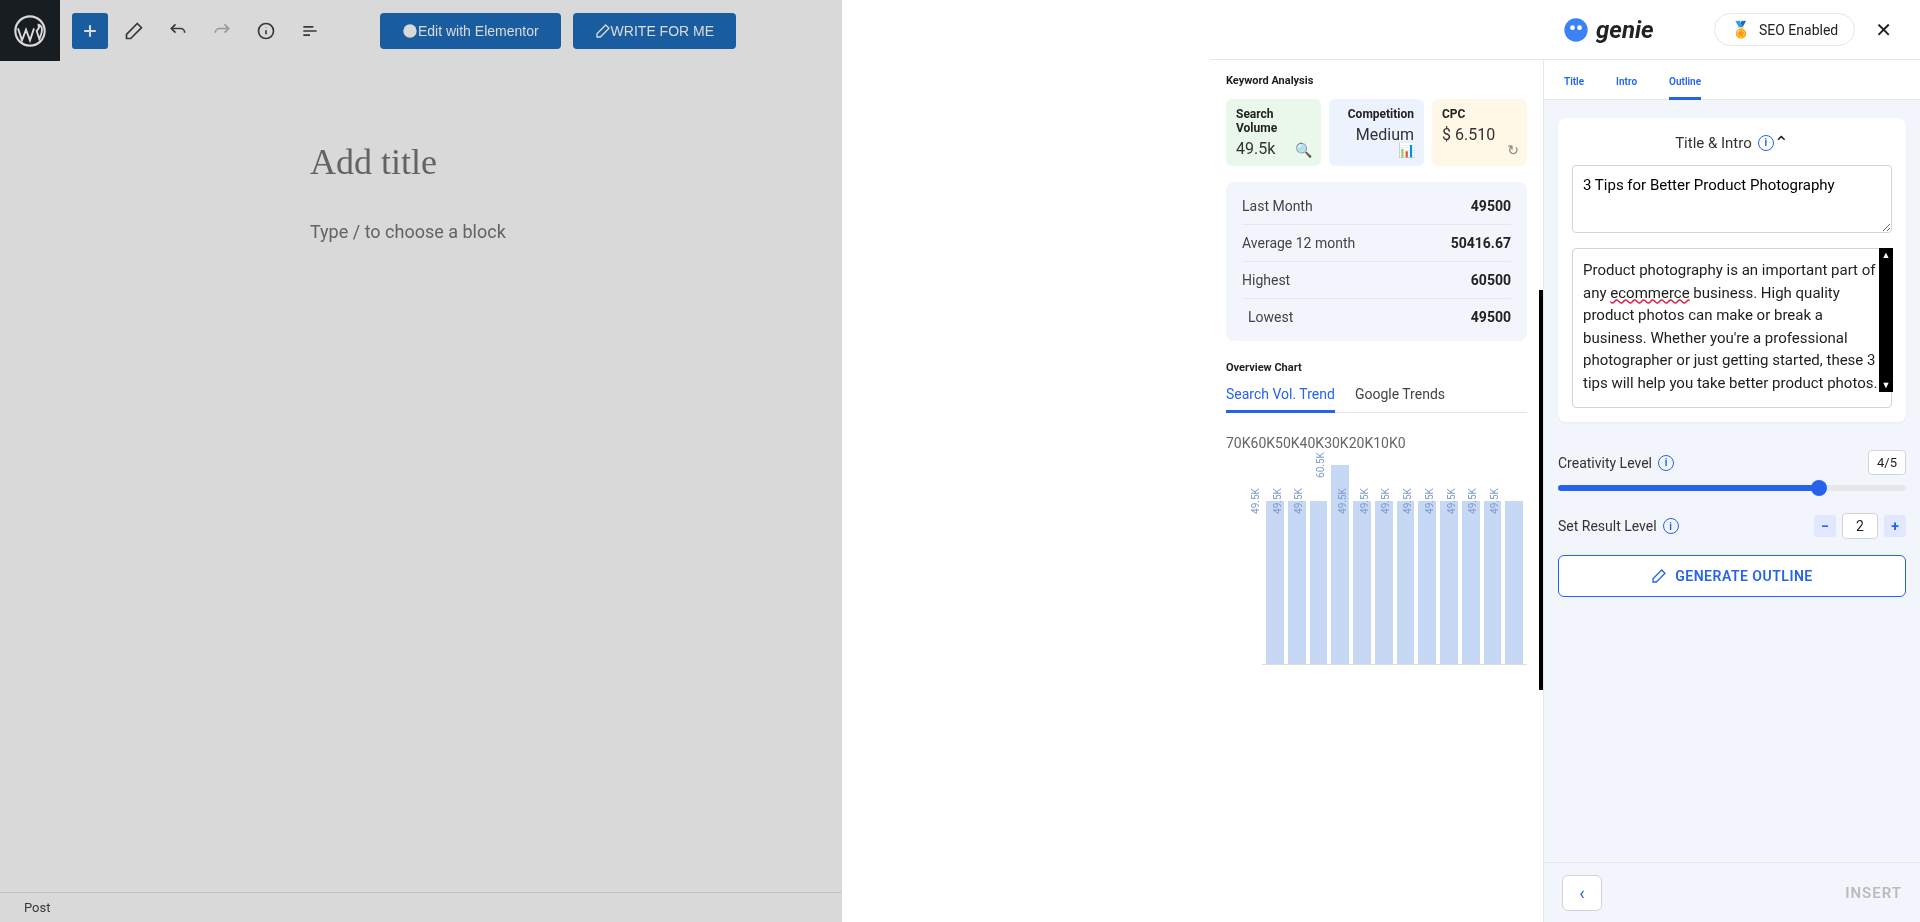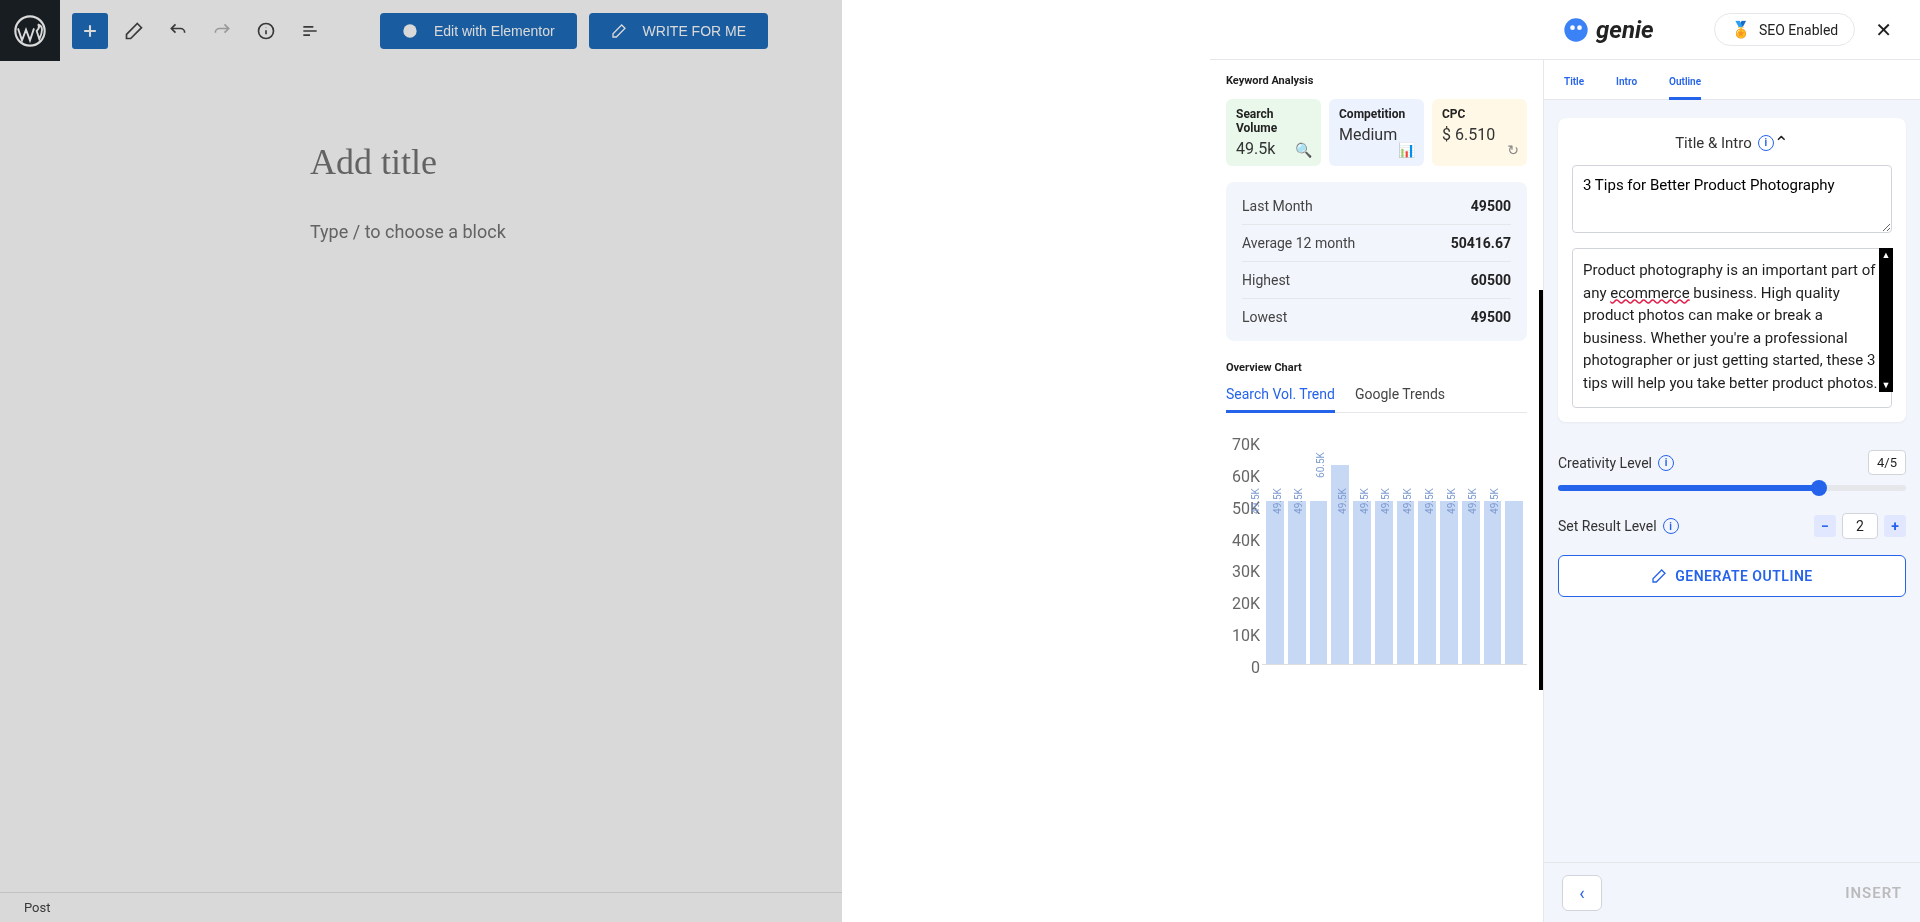--- a/index.html
+++ b/index.html
@@ -5,21 +5,21 @@
 * { box-sizing: border-box; margin: 0; padding: 0; }
 body { font-family: -apple-system, BlinkMacSystemFont, "Segoe UI", Roboto, sans-serif; font-size: 14px; color: #1e1e1e; overflow: hidden; width: 1920px; height: 922px; position: relative; }
 .wp-overlay { position: absolute; inset: 0; background: rgba(0,0,0,0.15); z-index: 1; }
 .wp-topbar { position: absolute; top: 0; left: 0; right: 0; height: 61px; display: flex; align-items: center; background: #fff; z-index: 0; }
 .wp-logo-box { width: 60px; height: 61px; background: #1d2327; display: flex; align-items: center; justify-content: center; }
 .wp-logo-box svg { width: 32px; height: 32px; fill: #fff; }
 .wp-tools { display: flex; align-items: center; gap: 8px; padding: 0 12px; }
 .wp-add { width: 36px; height: 36px; background: #1e6dbd; border-radius: 3px; display: flex; align-items: center; justify-content: center; }
 .wp-tool-icon { width: 36px; height: 36px; display: flex; align-items: center; justify-content: center; color: #444; }
 .wp-btn-group { display: flex; gap: 12px; margin-left: 40px; }
-.wp-pill { background: #1e6dbd; color: #fff; border: none; border-radius: 4px; padding: 10px 22px; font-size: 14px; display: flex; align-items: center; gap: 16px; }
+.wp-pill { background: #1e6dbd; color: #fff; border: none; border-radius: 4px; padding: 10px 22px; font-size: 14px; display: flex; align-items: center; gap: 0; }
 .wp-editor { position: absolute; top: 61px; left: 0; right: 0; bottom: 30px; background: #fff; z-index: 0; }
 .wp-title { position: absolute; top: 80px; left: 310px; font-size: 36px; color: #757575; font-family: Georgia, serif; font-weight: 400; }
 .wp-block { position: absolute; top: 160px; left: 310px; font-size: 18px; color: #757575; }
 .wp-bottombar { position: absolute; bottom: 0; left: 0; width: 842px; height: 30px; background: #fff; border-top: 1px solid #e2e4e7; display: flex; align-items: center; padding: 0 24px; font-size: 13px; color: #444; z-index: 0; }
 
 
 .panel { position: absolute; top: 0; right: 0; width: 710px; height: 922px; background: #fff; z-index: 2; display: flex; flex-direction: column; }
 .panel-header { height: 60px; display: flex; align-items: center; justify-content: flex-end; padding: 0 20px; gap: 12px; border-bottom: 1px solid #e5e7eb; position: relative; }
 .genie-logo { display: flex; align-items: center; gap: 6px; font-size: 24px; font-weight: 700; color: #222; font-style: italic; position: absolute; left: 352px; }
 .genie-logo .mascot { width: 28px; height: 28px; }
@@ -40,39 +40,39 @@
 
 .right-tabs { display: flex; gap: 32px; padding: 16px 20px 0; border-bottom: 1px solid #e5e7eb; background: #fff; }
 .right-tab { padding-bottom: 12px; font-size: 10px; color: #2563eb; cursor: pointer; font-weight: 600; position: relative; }
 .right-tab.active::after { content: ''; position: absolute; bottom: -1px; left: 0; right: 0; height: 3px; background: #2563eb; }
 
 .kw-section { padding: 14px 16px; overflow-y: auto; flex: 1; }
 .sec-title { font-weight: 700; font-size: 11px; margin-bottom: 12px; }
 .stat-row { display: flex; gap: 8px; margin-bottom: 16px; }
 .stat-card { border-radius: 6px; padding: 8px 10px; flex: 1; display: flex; flex-direction: column; gap: 4px; position: relative; }
 .stat-card.sv { background: #e9f8eb; }
-.stat-card.comp { background: #edf2ff; }
+.stat-card.comp { background: #edf2ff; text-align: right; }
 .stat-card.cpc { background: #fff8e6; }
 .stat-label { font-size: 12px; font-weight: 700; color: #222; }
 .stat-value { font-size: 16px; font-weight: 400; color: #333; }
 .stat-icon { position: absolute; right: 8px; bottom: 8px; color: #888; font-size: 14px; }
 
 .detail-box { background: #f3f5fd; border-radius: 8px; padding: 6px 16px; margin-bottom: 20px; }
 .detail-row { display: flex; justify-content: space-between; padding: 10px 0; border-bottom: 1px solid #e5e7eb; font-size: 14px; }
-.detail-row:last-child { border-bottom: none; }
+.detail-row:last-child { border-bottom: none; margin-left: 6px; }
 .detail-row .lbl { color: #444; }
 .detail-row .val { font-weight: 700; color: #222; }
 
 .chart-tabs { display: flex; gap: 20px; border-bottom: 1px solid #e5e7eb; margin-bottom: 12px; }
 .chart-tab { padding-bottom: 10px; font-size: 14px; color: #444; cursor: pointer; position: relative; }
 .chart-tab.active { color: #2563eb; }
 .chart-tab.active::after { content: ''; position: absolute; bottom: -1px; left: 0; right: 0; height: 3px; background: #2563eb; }
 
 .chart-wrap { position: relative; height: 280px; padding: 10px 0 0 36px; }
-.y-axis { position: absolute; left: 0; top: 10px; bottom: 28px; width: 34px; display: flex; flex-direction: column; justify-content: space-between; text-align: right; font-size: 16px; color: #666; }
+.y-axis { position: absolute; left: 0; top: 10px; bottom: 18px; width: 34px; display: flex; justify-content: space-between; text-align: right; font-size: 14px; color: #666; }
 .bars { display: flex; align-items: flex-end; gap: 4px; height: 230px; border-bottom: 1px solid #ddd; padding: 0 4px; }
 .bar-wrap { flex: 1; display: flex; flex-direction: column; align-items: center; position: relative; }
 .bar { width: 100%; background: #c7d8f5; position: relative; }
 .bar-label { position: absolute; bottom: 100%; left: 50%; transform: translateX(-50%) rotate(-90deg) translateY(-14px); transform-origin: bottom center; font-size: 10px; color: #7d9bd0; white-space: nowrap; }
 
 
 .card { background: #fff; border-radius: 8px; margin: 18px 14px; padding: 14px; box-shadow: 0 1px 3px rgba(0,0,0,0.05); }
 .card-head { display: flex; justify-content: center; align-items: center; margin-bottom: 12px; }
 .card-title { font-size: 15px; color: #333; display: flex; align-items: center; gap: 6px; }
 .info-i { width: 16px; height: 16px; border: 1.5px solid #2563eb; border-radius: 50%; color: #2563eb; font-size: 10px; display: inline-flex; align-items: center; justify-content: center; font-weight: 700; }

